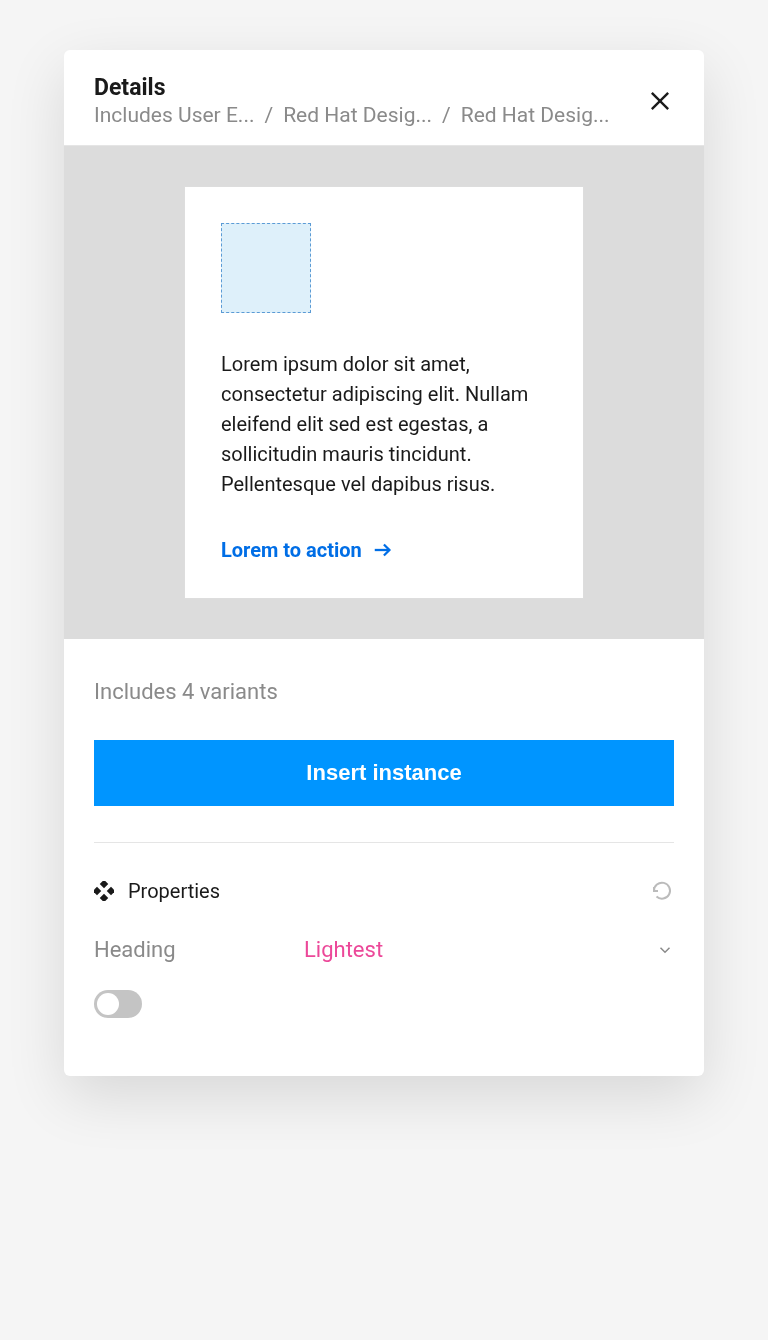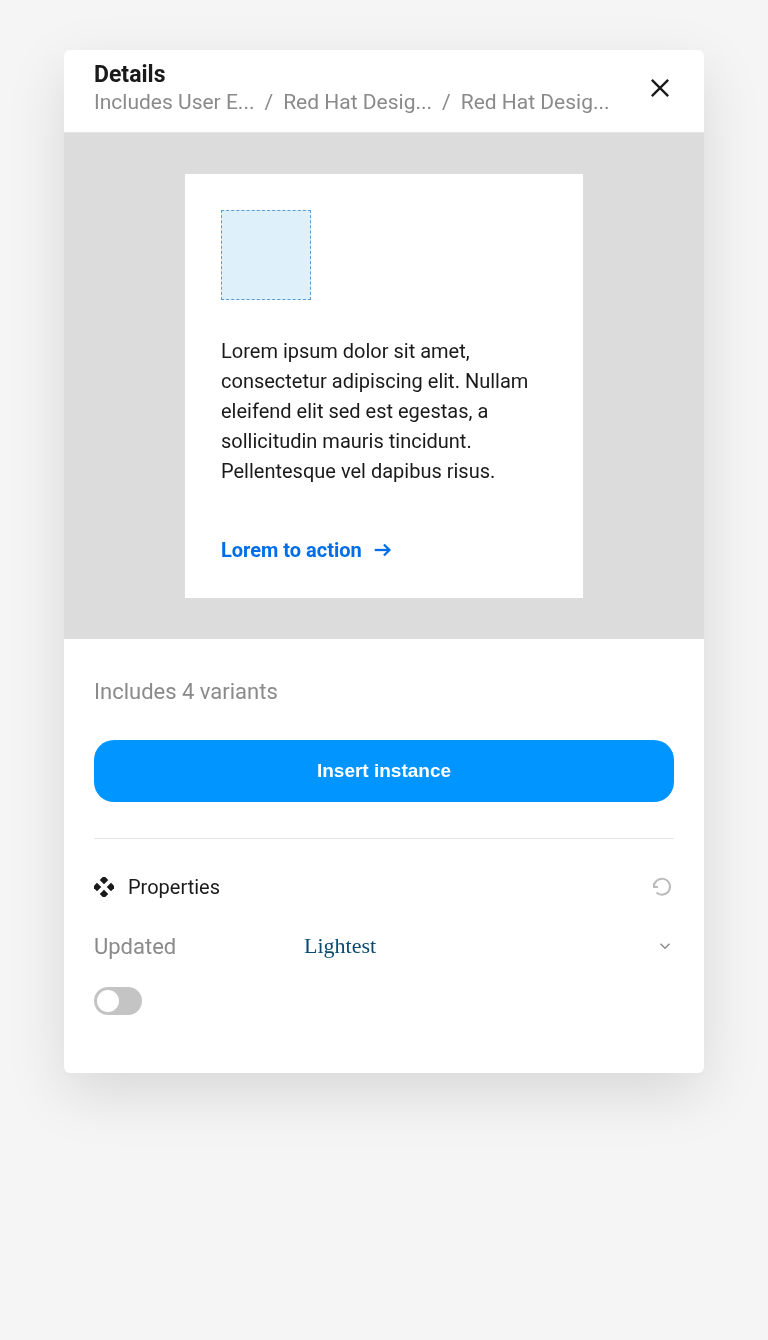--- a/index.html
+++ b/index.html
@@ -17,21 +17,21 @@
       padding: 50px 0;
     }
     .panel {
       width: 640px;
       background: #fff;
       border-radius: 6px;
       box-shadow: 0 20px 60px rgba(0,0,0,0.12);
       overflow: hidden;
     }
     .header {
-      padding: 11px 30px 18px;
+      padding: 24px 30px 18px;
       display: flex;
       justify-content: space-between;
       align-items: center;
       border-bottom: 1px solid #e5e5e5;
     }
     .header-left {
       flex: 1;
     }
     .header-title {
       font-size: 23px;
@@ -72,21 +72,21 @@
       width: 90px;
       height: 90px;
       background: #def0fa;
       border: 1.5px dashed #5b9bd5;
       margin-bottom: 36px;
     }
     .card-body-text {
       font-size: 20px;
       line-height: 1.5;
       color: #1a1a1a;
-      margin-bottom: 52px;
+      margin-bottom: 39px;
     }
     .cta-link {
       font-size: 20px;
       font-weight: 700;
       color: #006ee6;
       display: inline-flex;
       align-items: center;
       gap: 10px;
       cursor: pointer;
     }
@@ -111,23 +111,23 @@
     .updated-text {
       font-size: 22px;
       color: #8a8a8a;
       margin-bottom: 34px;
     }
     .insert-btn {
       width: 100%;
       background: #0095ff;
       color: #fff;
       border: none;
-      border-radius: 20px;
+      border-radius: 0;
       padding: 20px;
-      font-size: 19px;
+      font-size: 22px;
       font-weight: 600;
       cursor: pointer;
       margin-bottom: 36px;
     }
     .divider {
       height: 1px;
       background: #e5e5e5;
       margin-bottom: 36px;
     }
     .properties-header {
@@ -186,22 +186,21 @@
     }
     .select-wrap {
       display: flex;
       align-items: center;
       justify-content: space-between;
       flex: 1;
       cursor: pointer;
     }
     .select-value {
       font-size: 22px;
-      color: #0c4a6e;
-      font-family: Liberation Serif, serif;
+      color: #ec4899;
     }
     .chevron-icon {
       width: 18px;
       height: 18px;
       color: #8a8a8a;
     }
   </style>
 </head>
 <body>
 
@@ -258,21 +257,21 @@
       <div class="refresh-btn">
         <svg viewBox="0 0 24 24" fill="none" stroke="currentColor" stroke-width="2">
           <path d="M 4 12 A 8 8 0 1 1 6.5 17.5"></path>
           <polyline points="4 8 4 12 8 12"></polyline>
         </svg>
       </div>
     </div>
 
 
     <div class="prop-row">
-      <div class="prop-label">Updated</div>
+      <div class="prop-label">Heading</div>
       <div class="select-wrap">
         <span class="select-value">Lightest</span>
         <svg class="chevron-icon" viewBox="0 0 24 24" fill="none" stroke="currentColor" stroke-width="2">
           <polyline points="6 9 12 15 18 9"></polyline>
         </svg>
       </div>
     </div>
 
     <div class="prop-row">
       <div class="toggle">

